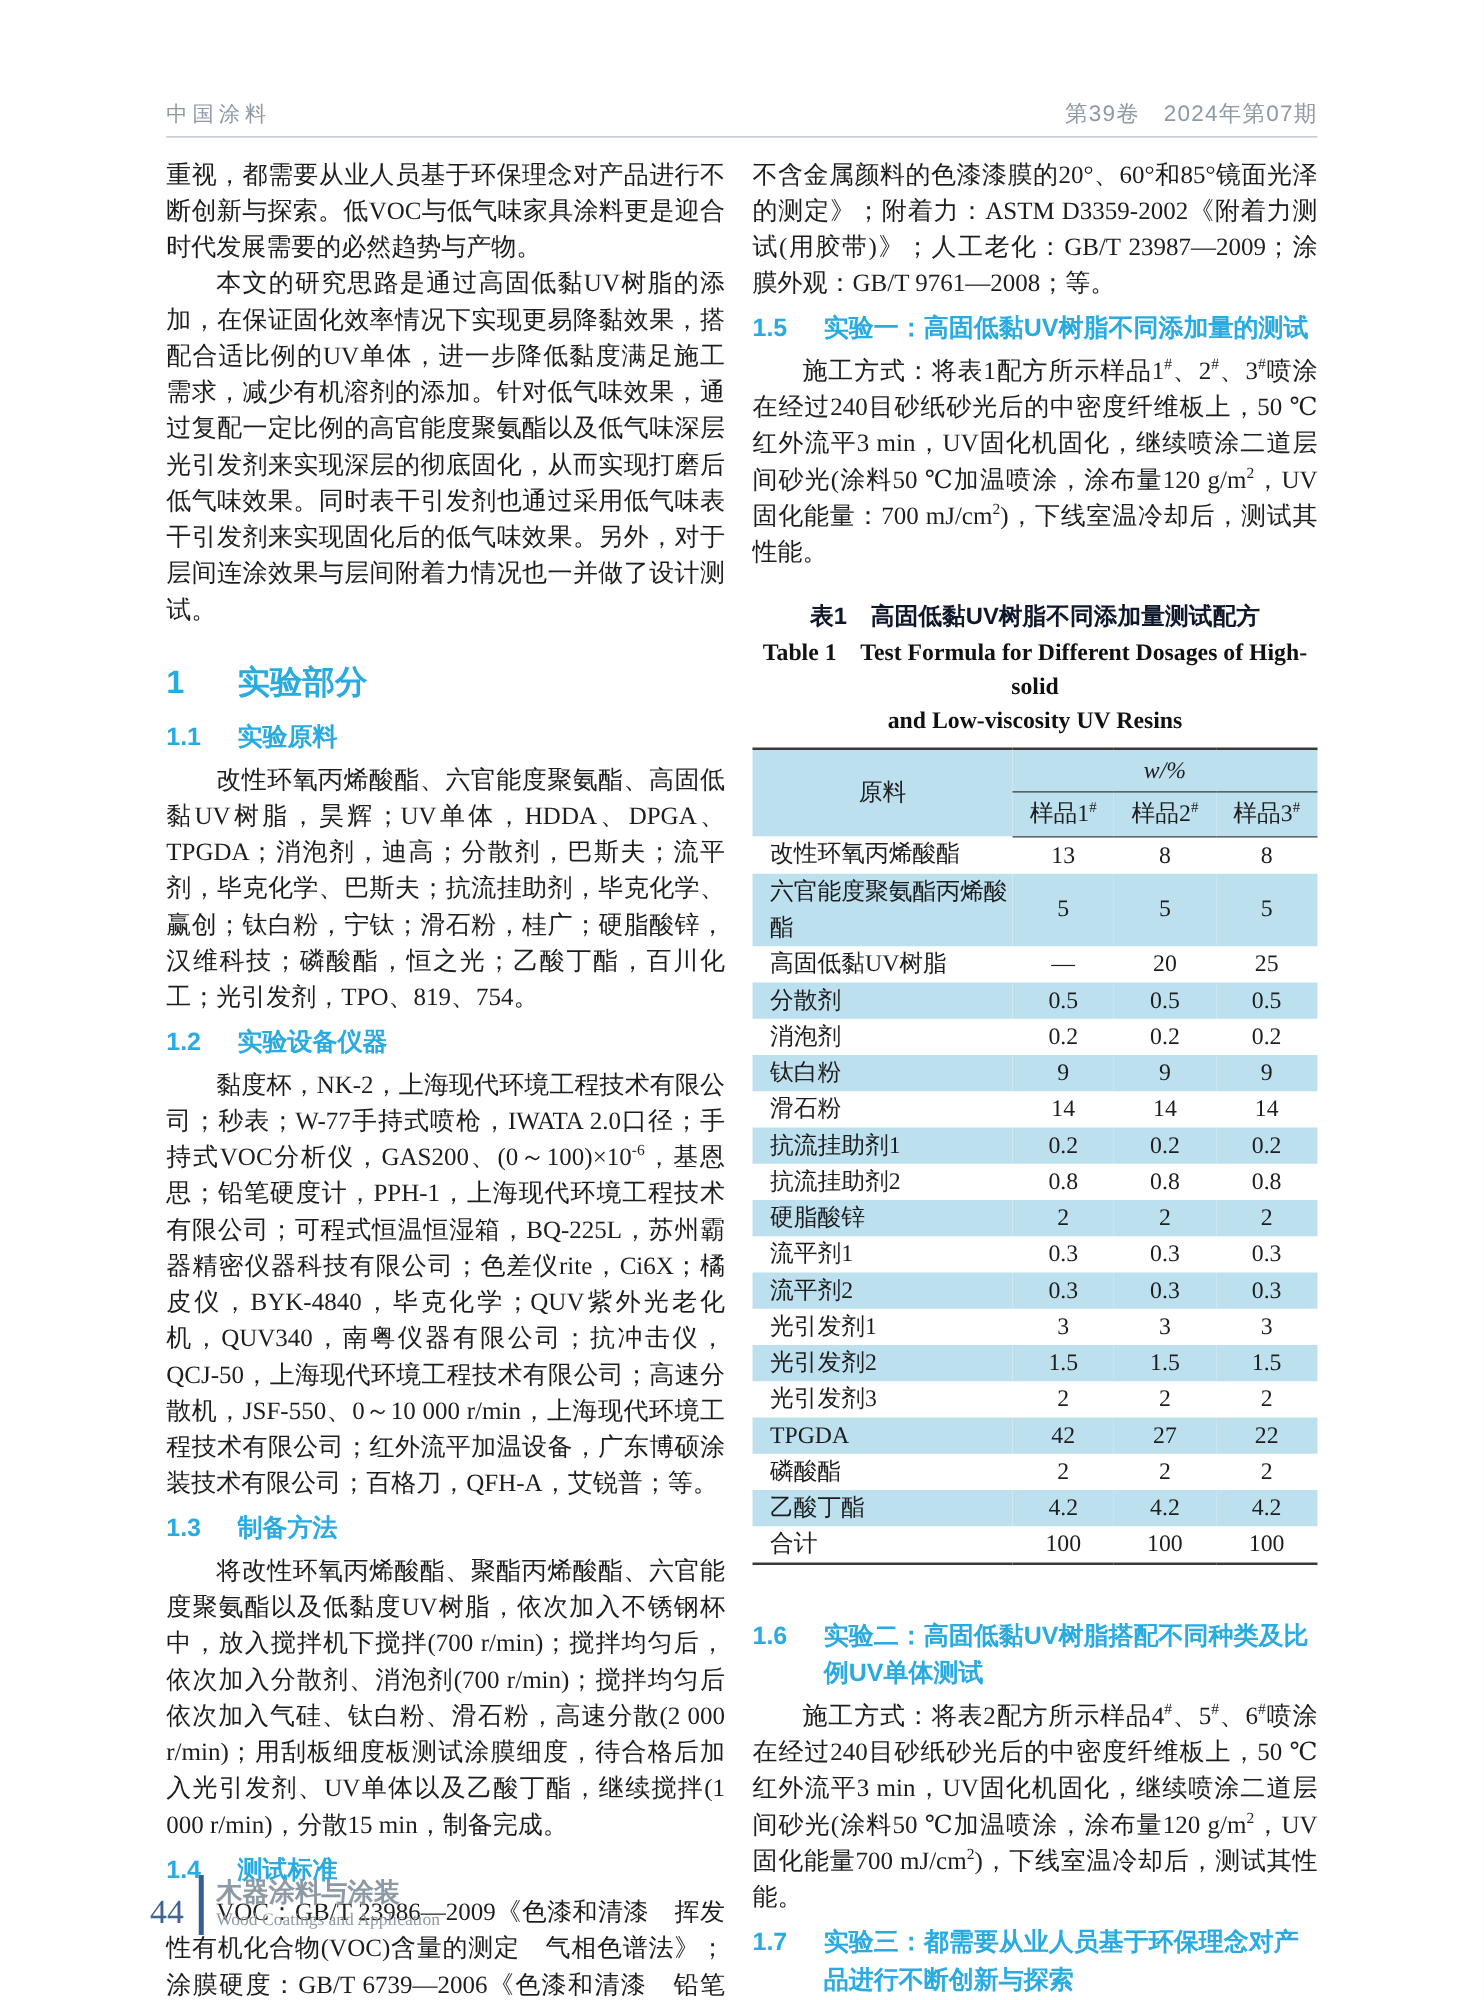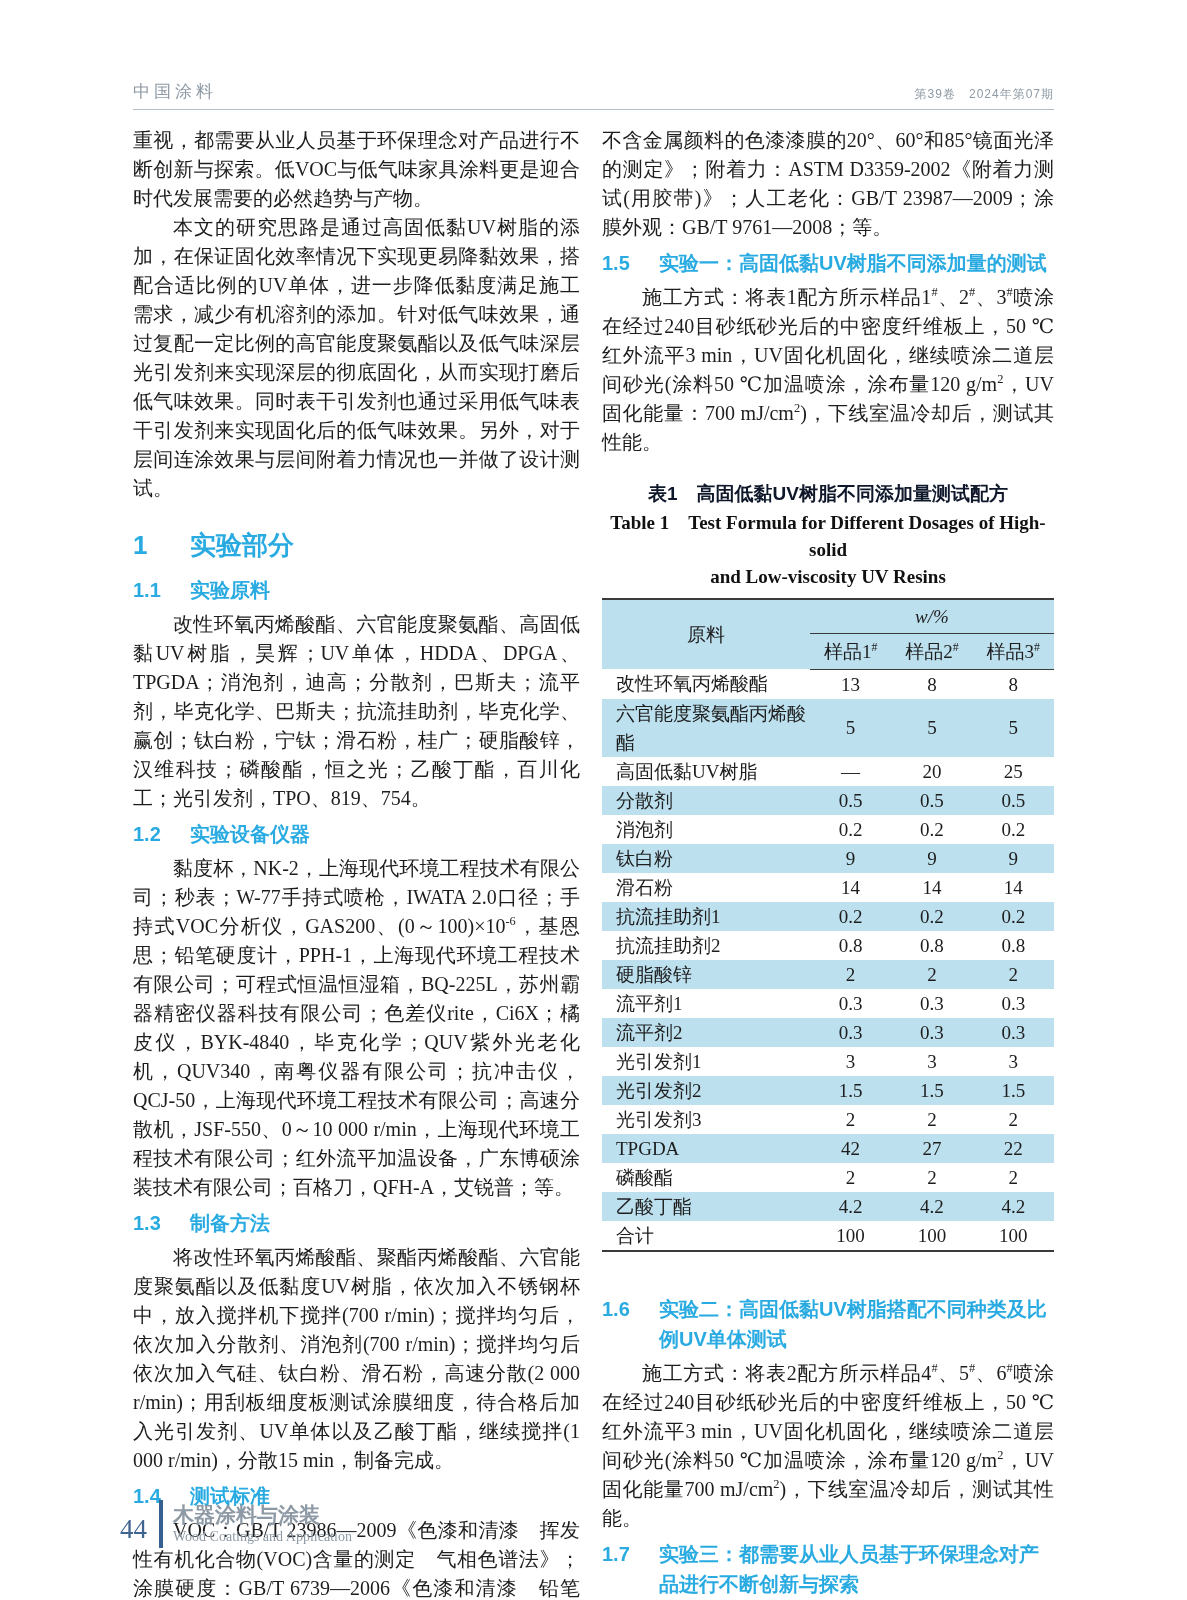--- a/index.html
+++ b/index.html
@@ -5,21 +5,21 @@
   * { margin:0; padding:0; box-sizing:border-box; }
   body { background:#e8e8e8; font-family:"Liberation Serif","DejaVu Serif",serif; }
   .page { position:relative; width:1187px; height:1600px; background:#ffffff; margin:0 auto; overflow:hidden; }
 
   
   .page-header { position:absolute; top:78px; left:133px; width:921px; height:32px;
     display:flex; justify-content:space-between; align-items:flex-end;
     border-bottom:1px solid #b3bec7; padding-bottom:6px;
     font-family:"Liberation Sans","DejaVu Sans",sans-serif; }
   .journal-name { font-size:17px; color:#8d99a4; letter-spacing:4px; }
-  .issue-info   { font-size:12px; color:#8d99a4; letter-spacing:1px; }
+  .issue-info   { font-size:18px; color:#8d99a4; letter-spacing:1px; }
 
   
   .content { position:absolute; top:126px; left:133px; width:921px; display:flex; gap:22px; }
   .col-left  { width:447px; }
   .col-right { width:452px; }
 
   .body-text { font-size:20px; line-height:29px; color:#1d1d1d; text-align:justify; }
   p.para { margin:0; }
   p.indent { text-indent:2em; }
   sup { font-size:0.62em; line-height:0; }

